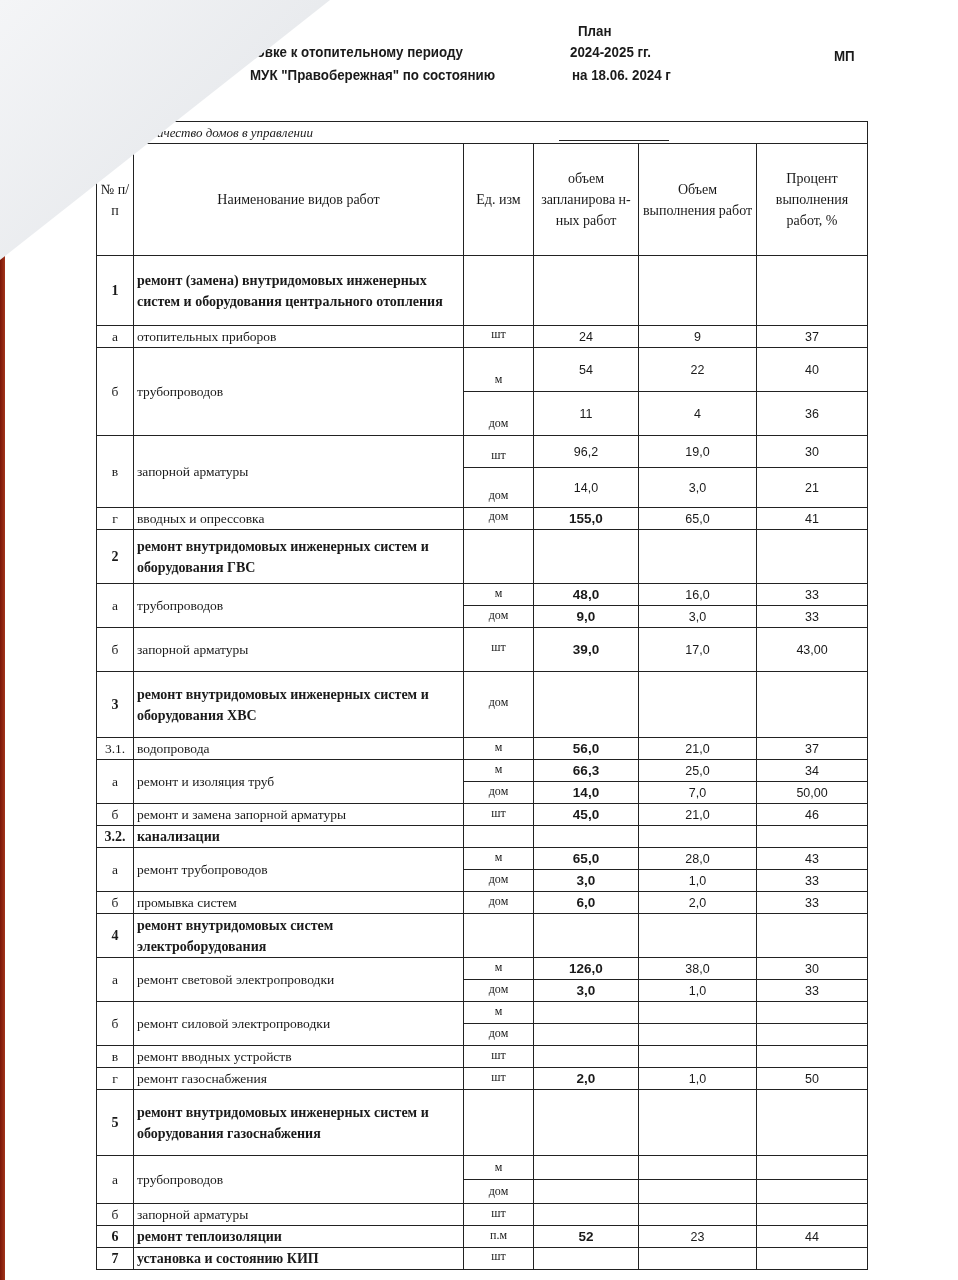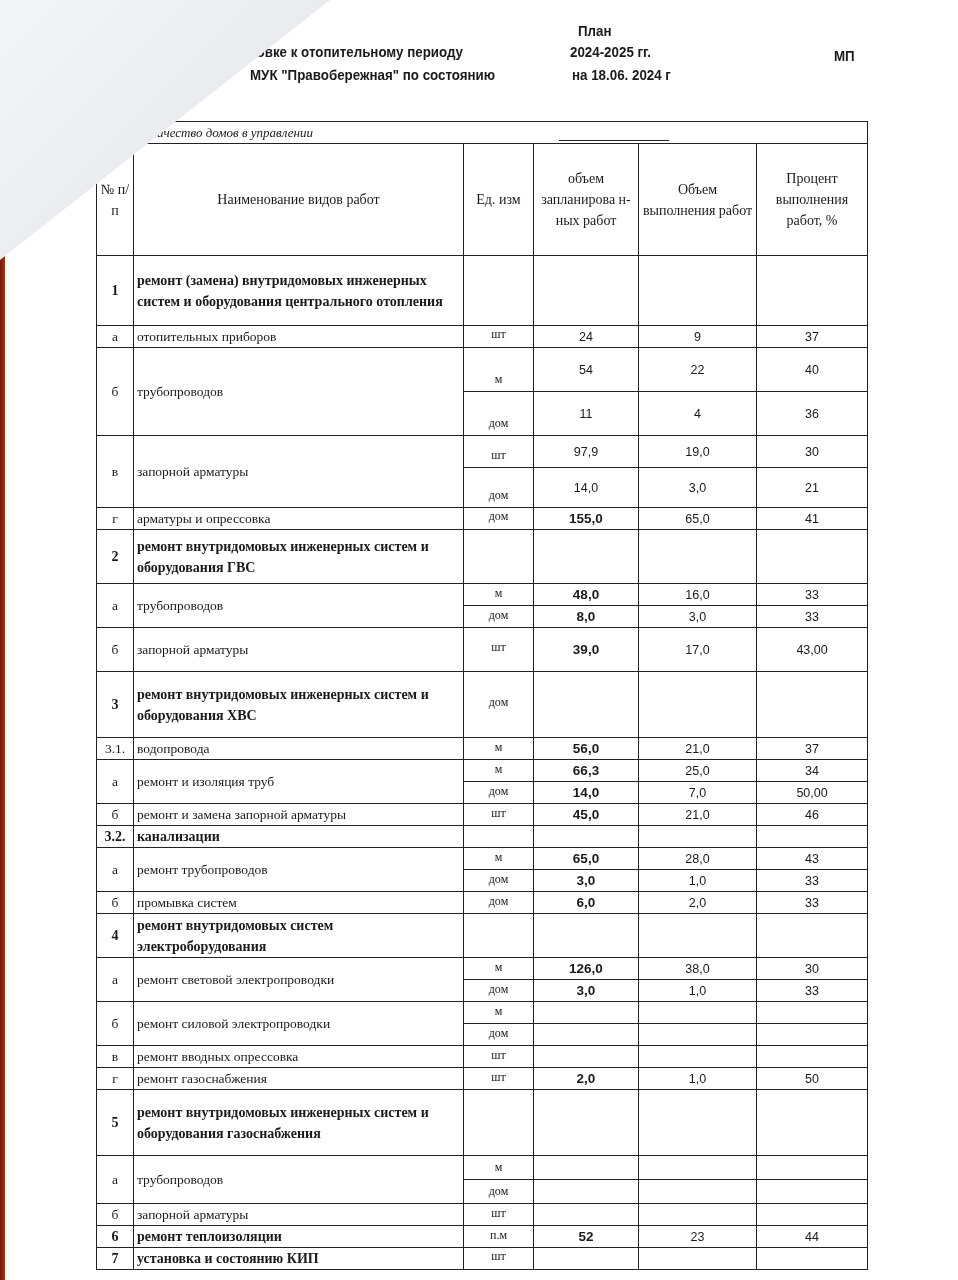--- a/index.html
+++ b/index.html
@@ -93,33 +93,33 @@
       <tr style="height: 44px;">
         <td class="unit">дом</td>
         <td class="v">11</td>
         <td class="v">4</td>
         <td class="v">36</td>
       </tr>
       <tr style="height: 32px;">
         <td class="num" rowspan="2">в</td>
         <td class="" rowspan="2">запорной арматуры</td>
         <td class="unit">шт</td>
-        <td class="v">97,9</td>
+        <td class="v">96,2</td>
         <td class="v">19,0</td>
         <td class="v">30</td>
       </tr>
       <tr style="height: 40px;">
         <td class="unit">дом</td>
         <td class="v">14,0</td>
         <td class="v">3,0</td>
         <td class="v">21</td>
       </tr>
       <tr style="height: 22px;">
         <td class="num" rowspan="1">г</td>
-        <td class="" rowspan="1">арматуры и опрессовка</td>
+        <td class="" rowspan="1">вводных и опрессовка</td>
         <td class="unit mid">дом</td>
         <td class="v b">155,0</td>
         <td class="v">65,0</td>
         <td class="v">41</td>
       </tr>
       <tr style="height: 54px;">
         <td class="num bold" rowspan="1">2</td>
         <td class="bold" rowspan="1">ремонт внутридомовых инженерных систем и оборудования ГВС</td>
         <td class="unit mid"></td>
         <td class="v"></td>
@@ -129,21 +129,21 @@
       <tr style="height: 22px;">
         <td class="num" rowspan="2">а</td>
         <td class="" rowspan="2">трубопроводов</td>
         <td class="unit">м</td>
         <td class="v b">48,0</td>
         <td class="v">16,0</td>
         <td class="v">33</td>
       </tr>
       <tr style="height: 22px;">
         <td class="unit">дом</td>
-        <td class="v b">8,0</td>
+        <td class="v b">9,0</td>
         <td class="v">3,0</td>
         <td class="v">33</td>
       </tr>
       <tr style="height: 44px;">
         <td class="num" rowspan="1">б</td>
         <td class="" rowspan="1">запорной арматуры</td>
         <td class="unit mid">шт</td>
         <td class="v b">39,0</td>
         <td class="v">17,0</td>
         <td class="v">43,00</td>
@@ -247,21 +247,21 @@
         <td class="v"></td>
       </tr>
       <tr style="height: 22px;">
         <td class="unit">дом</td>
         <td class="v"></td>
         <td class="v"></td>
         <td class="v"></td>
       </tr>
       <tr style="height: 22px;">
         <td class="num" rowspan="1">в</td>
-        <td class="" rowspan="1">ремонт вводных опрессовка</td>
+        <td class="" rowspan="1">ремонт вводных устройств</td>
         <td class="unit">шт</td>
         <td class="v"></td>
         <td class="v"></td>
         <td class="v"></td>
       </tr>
       <tr style="height: 22px;">
         <td class="num" rowspan="1">г</td>
         <td class="" rowspan="1">ремонт газоснабжения</td>
         <td class="unit">шт</td>
         <td class="v b">2,0</td>

